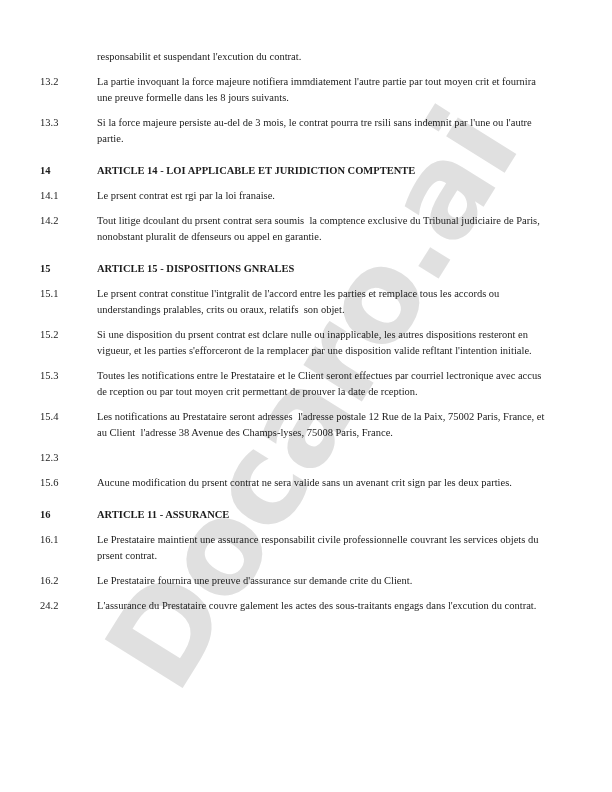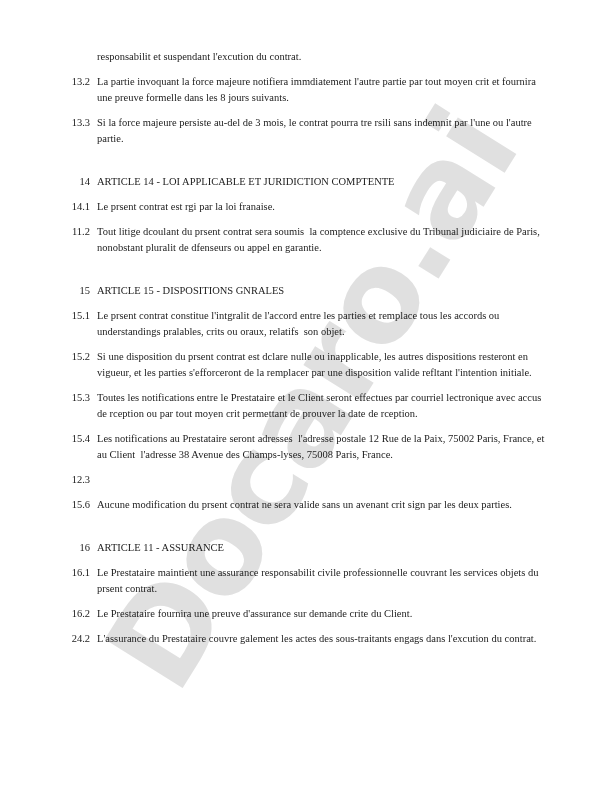--- a/index.html
+++ b/index.html
@@ -28,22 +28,22 @@
     user-select: none;
   }
   .content {
     position: absolute;
     left: 40px;
     top: 49px;
     width: 505px;
     z-index: 1;
   }
   .clause { display: flex; margin: 0 0 9px 0; }
-  .article { display: flex; margin: 27px 0 9px 0; font-weight: normal; }
-  .num { flex: none; width: 50px; text-align: right; padding-right: 7px; }
+  .article { display: flex; margin: 16px 0 9px 0; font-weight: bold; }
+  .num { flex: none; width: 50px; text-align: left; padding-right: 7px; }
   .btxt { flex: 1; white-space: pre-wrap; }
   .b { font-weight: normal; }
 </style>
 </head>
 <body>
 
 <div class="page">
   <div class="watermark" style="color: rgb(224, 224, 224);">Docaro.ai</div>
 
   <div class="content">
@@ -62,21 +62,21 @@
         </div>
         <div class="article">
           <div class="num">14</div>
           <div class="btxt">ARTICLE 14 - LOI APPLICABLE ET JURIDICTION COMPTENTE</div>
         </div>
         <div class="clause">
           <div class="num">14.1</div>
           <div class="btxt"><span>Le prsent contrat est rgi par la loi franaise.</span></div>
         </div>
         <div class="clause">
-          <div class="num">11.2</div>
+          <div class="num">14.2</div>
           <div class="btxt"><span>Tout litige dcoulant du prsent contrat sera soumis  la comptence exclusive du Tribunal judiciaire de Paris, nonobstant pluralit de dfenseurs ou appel en garantie.</span></div>
         </div>
         <div class="article">
           <div class="num">15</div>
           <div class="btxt">ARTICLE 15 - DISPOSITIONS GNRALES</div>
         </div>
         <div class="clause">
           <div class="num">15.1</div>
           <div class="btxt"><span>Le prsent contrat constitue l'intgralit de l'accord entre les parties et remplace tous les accords ou understandings pralables, crits ou oraux, relatifs  son objet.</span></div>
         </div>

